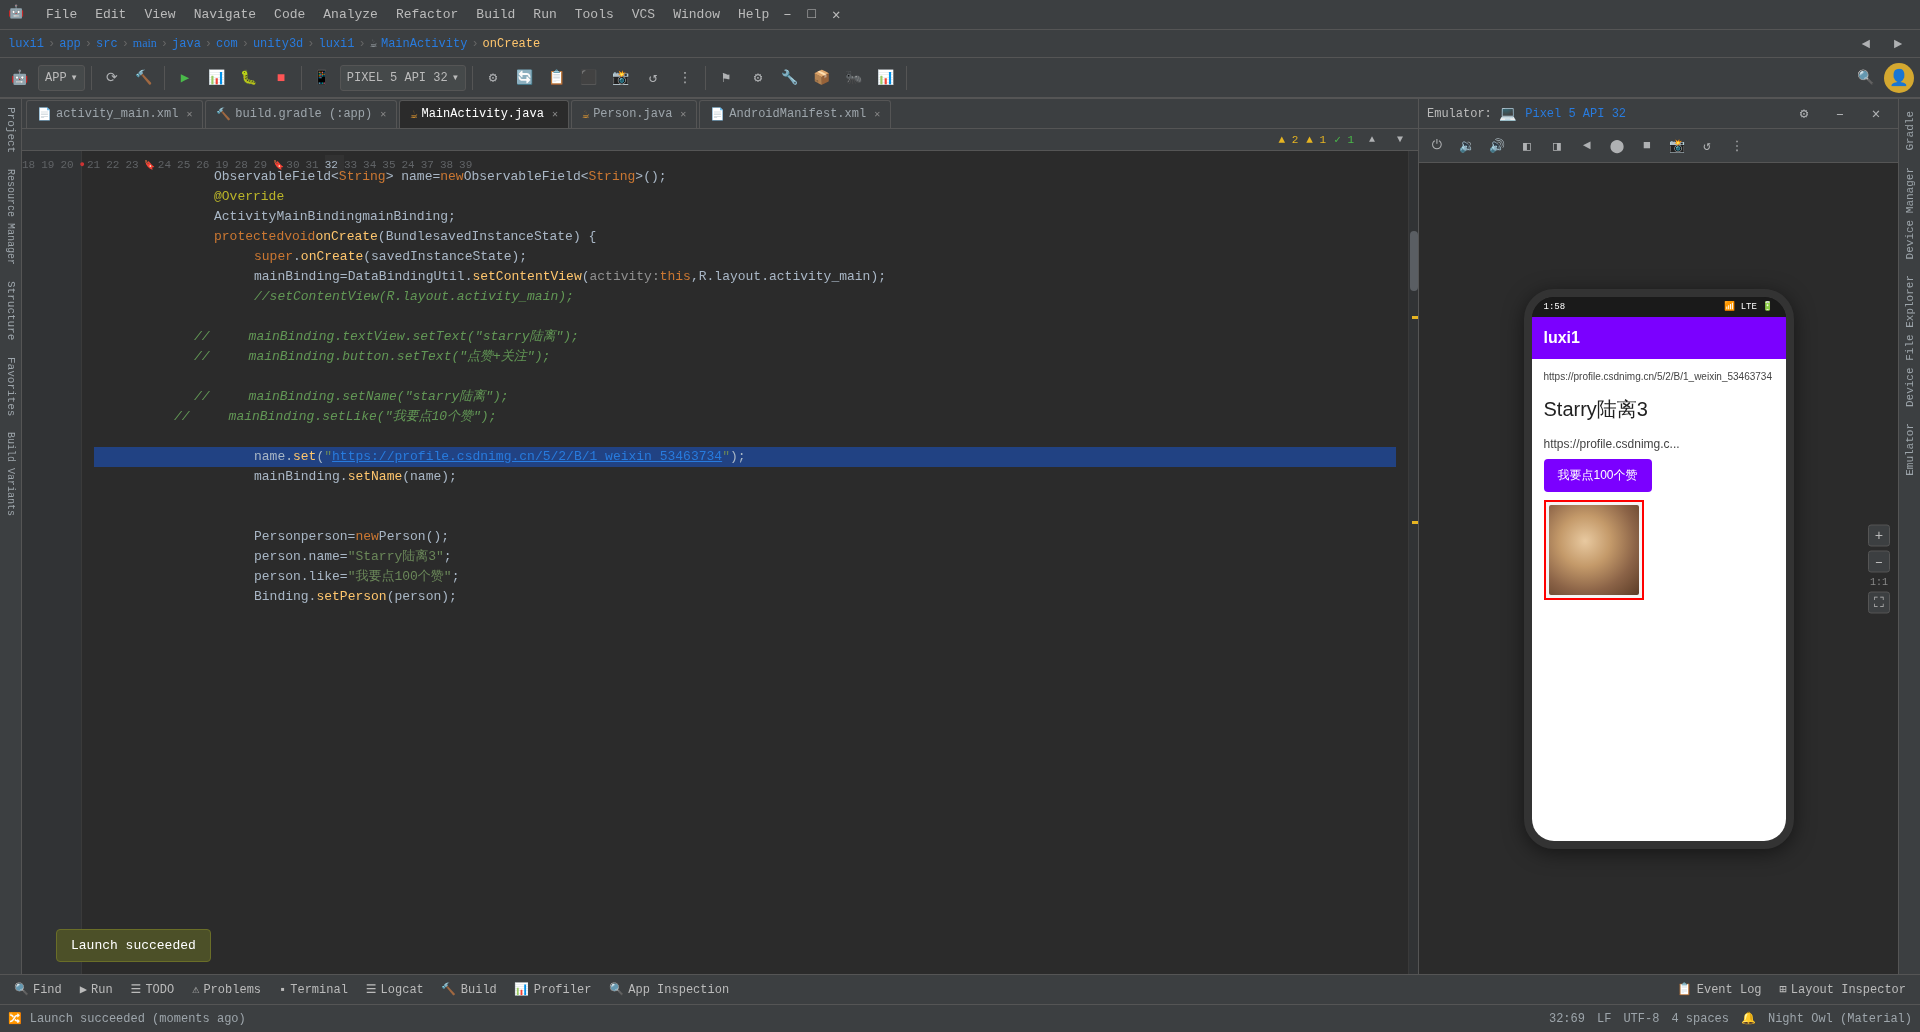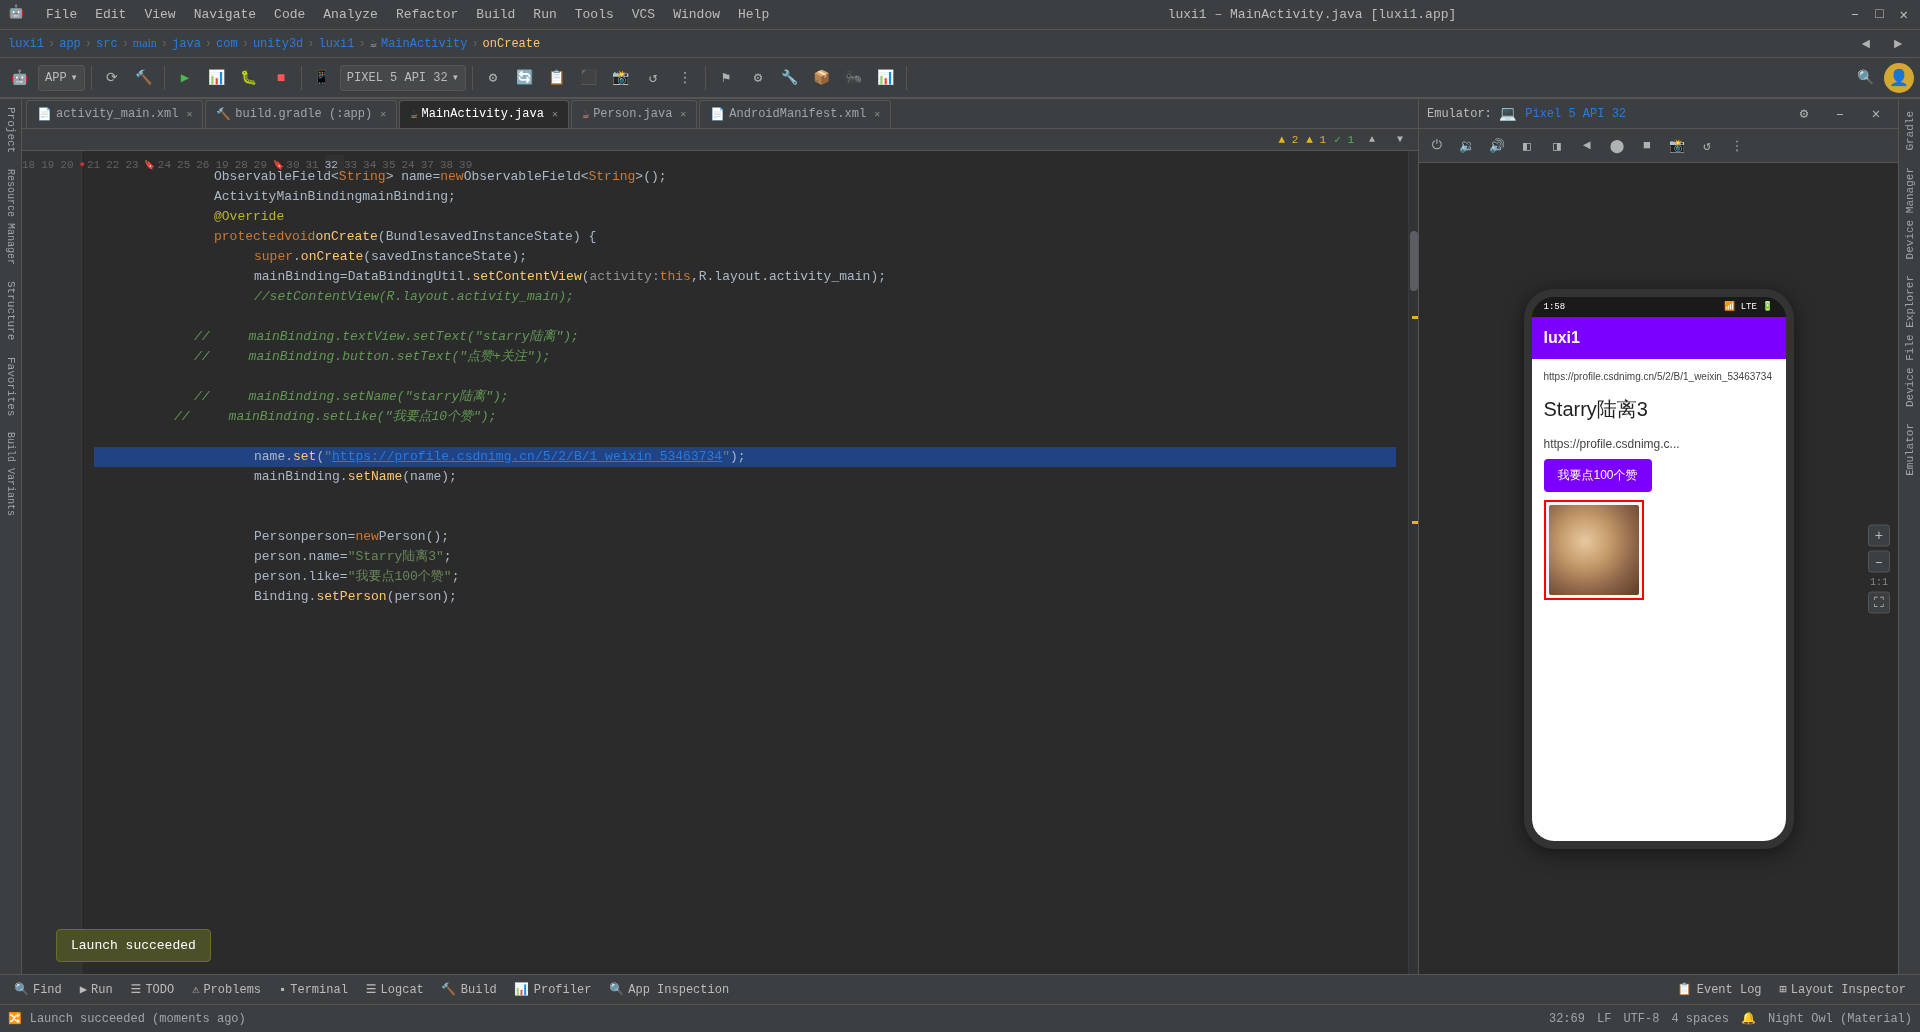--- a/index.html
+++ b/index.html
@@ -503,21 +503,20 @@
     <div class="menu-item">Navigate</div>
     <div class="menu-item">Code</div>
     <div class="menu-item">Analyze</div>
     <div class="menu-item">Refactor</div>
     <div class="menu-item">Build</div>
     <div class="menu-item">Run</div>
     <div class="menu-item">Tools</div>
     <div class="menu-item">VCS</div>
     <div class="menu-item">Window</div>
     <div class="menu-item">Help</div>
-    <div class="window-title">luxi1 – MainActivity.java [luxi1.app]</div>
     <div class="win-controls">
       <div class="win-ctrl">–</div>
       <div class="win-ctrl">□</div>
       <div class="win-ctrl">✕</div>
     </div>
   </div>
 
   <div style="display:flex; flex-direction:column; background:#3c3f41; border-bottom:1px solid #555;">
 
     <div id="breadcrumb-bar">
@@ -720,27 +719,27 @@
               <span class="op">&gt; name=</span>
               <span class="kw">new </span>
               <span class="cls">ObservableField</span>
               <span class="op">&lt;</span>
               <span class="kw">String</span>
               <span class="op">&gt;();</span>
           </div>
 
           <div class="code-line">
             <span class="indent" style="width:120px;display:inline-block;"></span>
+            <span class="ann">@Override</span>
+          </div>
+
+          <div class="code-line">
+            <span class="indent" style="width:120px;display:inline-block;"></span>
             <span class="cls">ActivityMainBinding</span>
               <span class="op"> mainBinding;</span>
-          </div>
-
-          <div class="code-line">
-            <span class="indent" style="width:120px;display:inline-block;"></span>
-            <span class="ann">@Override</span>
           </div>
 
           <div class="code-line">
             <span class="indent" style="width:120px;display:inline-block;"></span>
             <span class="kw">protected </span>
               <span class="kw">void </span>
               <span class="fn">onCreate</span>
               <span class="op">(</span>
               <span class="cls">Bundle</span>
               <span class="op"> savedInstanceState) {</span>

